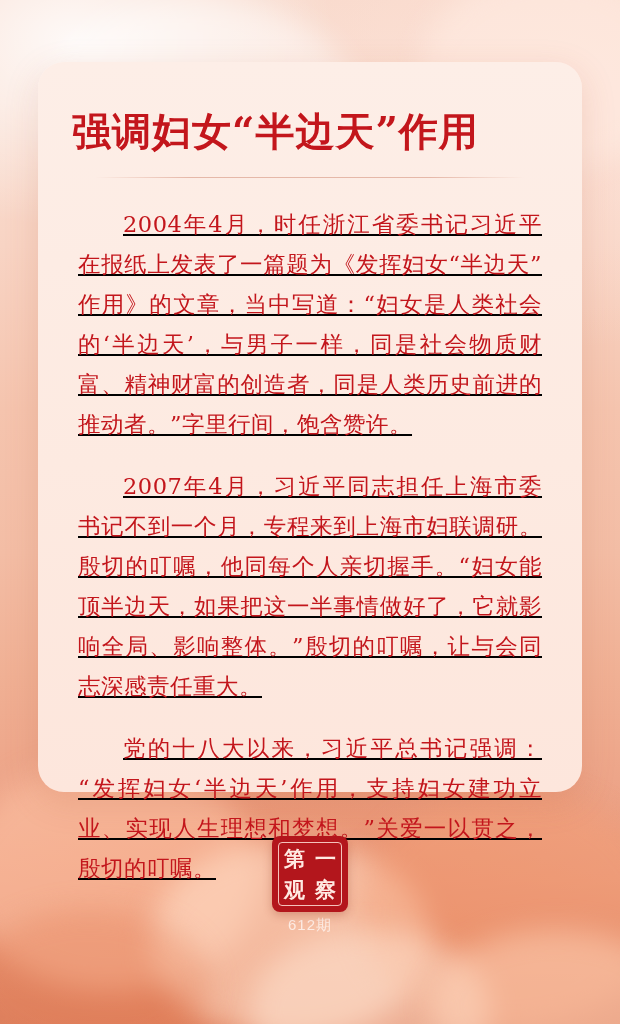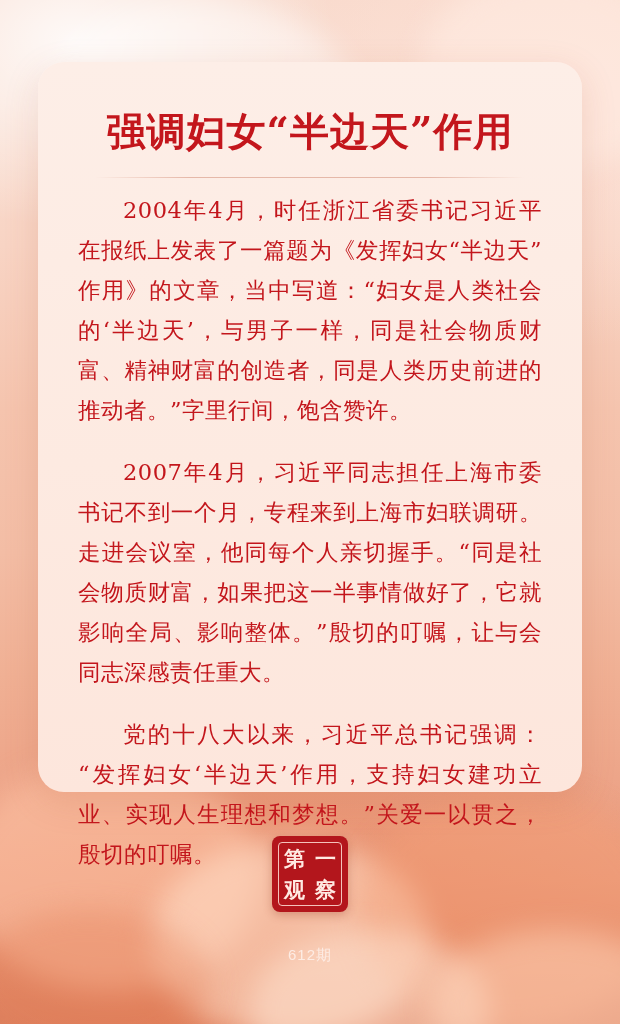--- a/index.html
+++ b/index.html
@@ -61,40 +61,40 @@
     height: 730px;
     box-sizing: border-box;
     border-radius: 26px;
     background: linear-gradient(180deg, #fdeee7 0%, #fdeae1 55%, #fde6dc 100%);
     box-shadow: 0 10px 34px rgba(190, 95, 60, 0.18);
     padding: 36px 34px 0 34px;
   }
 
   .title {
     margin: 10px 0 0 0;
-    text-align: center;
     color: #c3161c;
     font-family: "DejaVu Serif", "Liberation Serif", serif;
     font-weight: bold;
     font-size: 39px;
     letter-spacing: 1px;
     line-height: 1.2;
     white-space: nowrap;
   }
 
   .divider {
     margin: 22px auto 0 auto;
     width: 430px;
     height: 1px;
     background: linear-gradient(90deg, rgba(214,150,130,0) 0%, rgba(210,140,118,0.55) 22%, rgba(210,140,118,0.55) 78%, rgba(214,150,130,0) 100%);
   }
 
   .body {
-    margin-top: 12px;
+    margin-top: 26px;
     padding: 0 6px;
+    text-decoration: underline;
   }
   .para {
     margin: 0 0 22px 0;
     color: #c3161c;
     font-family: "DejaVu Serif", "Liberation Serif", serif;
     font-size: 22.5px;
     line-height: 40px;
     text-align: justify;
     text-align-last: left;
     text-indent: 2em;
@@ -131,21 +131,21 @@
     justify-items: center;
   }
   .seal-ch {
     color: #ffe9e2;
     font-family: "DejaVu Serif", "Liberation Serif", serif;
     font-size: 21px;
     font-weight: bold;
     line-height: 1;
   }
   .issue {
-    margin-top: 30px;
+    margin-top: 0;
     color: #fdece4;
     font-family: "Liberation Sans", sans-serif;
     font-size: 15px;
     letter-spacing: 1px;
   }
 </style>
 </head>
 <body>
 
 <div class="poster">
@@ -156,21 +156,21 @@
   <div class="petal p3"></div>
   <div class="petal p4"></div>
   <div class="petal p5"></div>
   <div class="petal p6"></div>
 
   <div class="card">
     <h1 class="title">强调妇女“半边天”作用</h1>
     <div class="divider"></div>
     <div class="body">
       <p class="para">2004年4月，时任浙江省委书记习近平在报纸上发表了一篇题为《发挥妇女“半边天”作用》的文章，当中写道：“妇女是人类社会的‘半边天’，与男子一样，同是社会物质财富、精神财富的创造者，同是人类历史前进的推动者。”字里行间，饱含赞许。</p>
-      <p class="para">2007年4月，习近平同志担任上海市委书记不到一个月，专程来到上海市妇联调研。走进会议室，他同每个人亲切握手。“同是社会物质财富，如果把这一半事情做好了，它就影响全局、影响整体。”殷切的叮嘱，让与会同志深感责任重大。</p>
+      <p class="para">2007年4月，习近平同志担任上海市委书记不到一个月，专程来到上海市妇联调研。殷切的叮嘱，他同每个人亲切握手。“妇女能顶半边天，如果把这一半事情做好了，它就影响全局、影响整体。”殷切的叮嘱，让与会同志深感责任重大。</p>
       <p class="para">党的十八大以来，习近平总书记强调：“发挥妇女‘半边天’作用，支持妇女建功立业、实现人生理想和梦想。”关爱一以贯之，殷切的叮嘱。</p>
     </div>
   </div>
 
   <div class="seal-wrap">
     <div class="seal">
       <div class="seal-inner">
         <span class="seal-ch">第</span>
         <span class="seal-ch">一</span>
         <span class="seal-ch">观</span>

